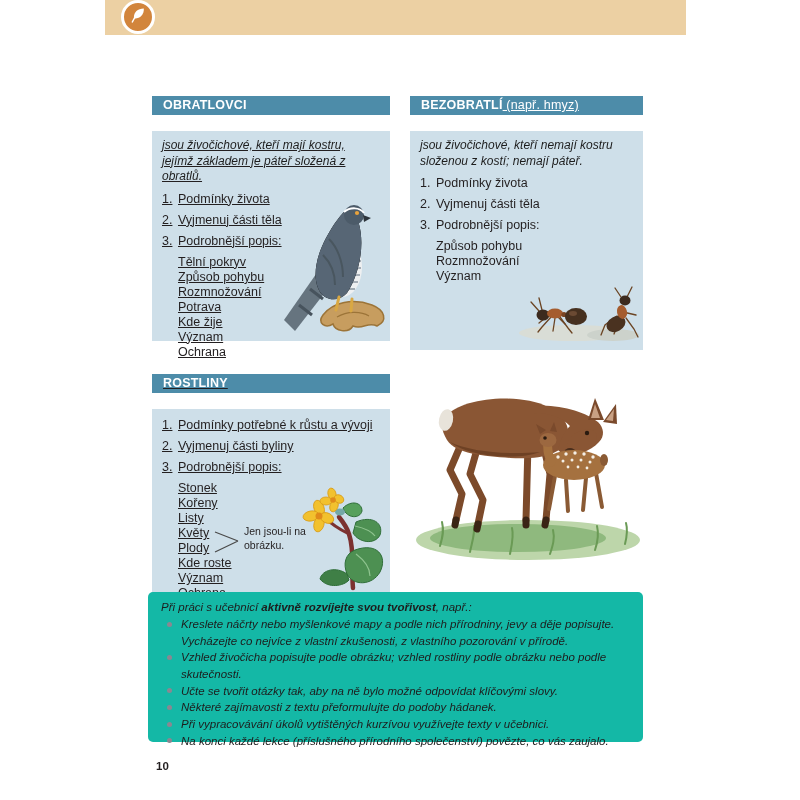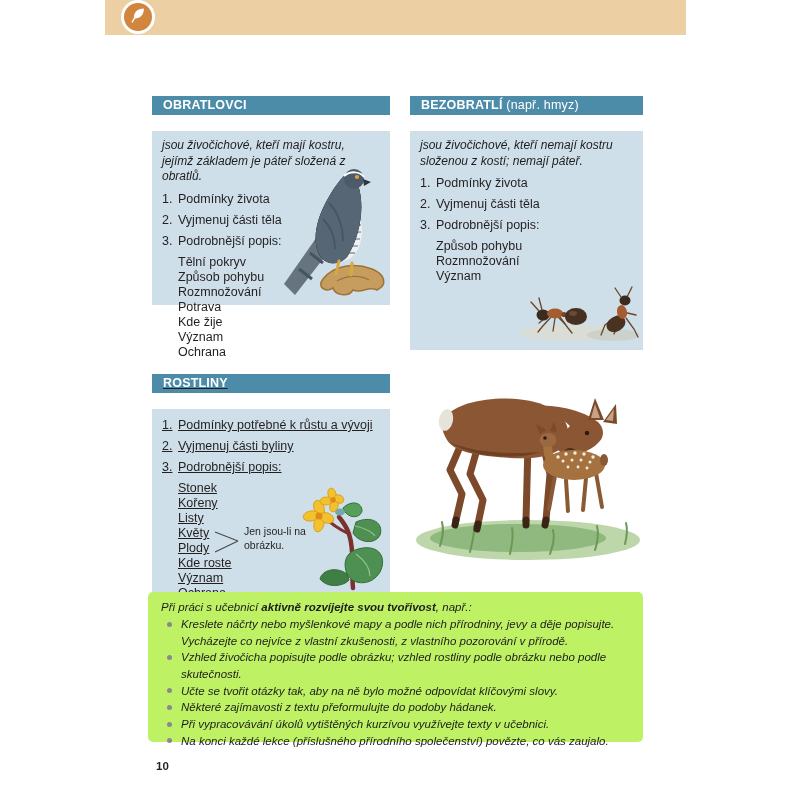--- a/index.html
+++ b/index.html
@@ -14,42 +14,42 @@
   }
   .page-title{
     position:absolute;left:120px;top:56px;width:556px;text-align:center;
     font-size:16px;font-weight:bold;letter-spacing:3.2px;color:#231f20;white-space:nowrap;
   }
   .panel{position:absolute;}
   .panel-header{
     background:#4d8ca9;color:#fff;font-size:12.5px;font-weight:bold;height:19px;line-height:19px;
     padding-left:11px;letter-spacing:.2px;margin-bottom:16px;
   }
-  .panel-header .hdr-suffix{font-weight:normal;}
+  .panel-header .hdr-suffix{font-weight:normal;text-decoration:underline;}
   .panel-body{background:#cedfe9;position:relative;box-sizing:border-box;padding:7px 6px 0 10px;}
   #panel-obratlovci{left:152px;top:96px;width:238px;}
-  #panel-obratlovci .panel-body{height:174px;}
+  #panel-obratlovci .panel-body{height:210px;text-decoration:underline;}
   #panel-bezobratli{left:410px;top:96px;width:233px;}
   #panel-bezobratli .panel-body{height:219px;}
   #panel-rostliny{left:152px;top:374px;width:238px;text-decoration:underline;}
   #panel-rostliny .panel-body{height:192px;}
   .intro{font-style:italic;font-size:12px;line-height:1.3;margin-bottom:7px;color:#1d1d1d;width:96%;}
   .item{display:flex;font-size:12.5px;line-height:15px;margin-bottom:6px;}
   .item .num{width:16px;flex:none;}
   .sublist{margin-left:16px;font-size:12.5px;}
   .sub{height:15px;line-height:15px;}
   .illu{position:absolute;pointer-events:none;}
   .hawk-illu{right:0;bottom:0;}
   .ants-illu{right:2px;bottom:3px;}
   .plant-illu{right:2px;bottom:5px;}
   .deer-illu{position:absolute;left:400px;top:362px;}
   .note-lines{position:absolute;left:62px;top:119px;}
   .note-text{position:absolute;left:92px;top:116px;width:84px;font-size:10.5px;line-height:1.3;}
   .tip-box{
-    position:absolute;left:148px;top:592px;width:495px;height:150px;background:#bef264;
+    position:absolute;left:148px;top:592px;width:495px;height:150px;background:#14b8a6;
     border-radius:5px;box-sizing:border-box;padding:9px 13px;font-size:11.5px;font-style:italic;color:#1d1d1d;
   }
   .tip-intro{margin-bottom:3px;}
   .tip-intro .b{font-weight:bold;}
   .bullet-row{display:flex;line-height:1.45;}
   .dot{flex:none;width:5px;height:5px;border-radius:50%;background:#8b8791;margin:5.5px 9px 0 6px;}
   .page-num{position:absolute;left:156px;top:760px;font-size:11.5px;font-weight:bold;}
 </style>
 </head>
 <body>

